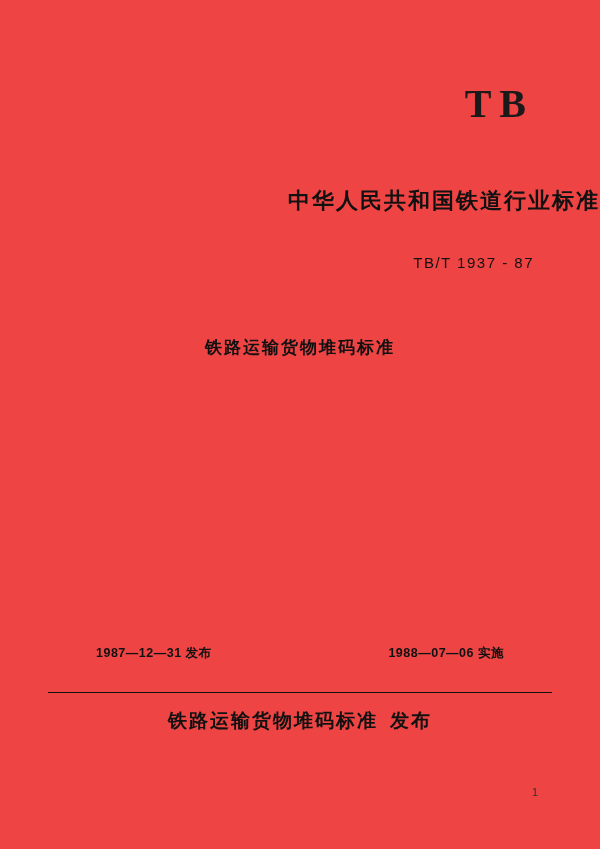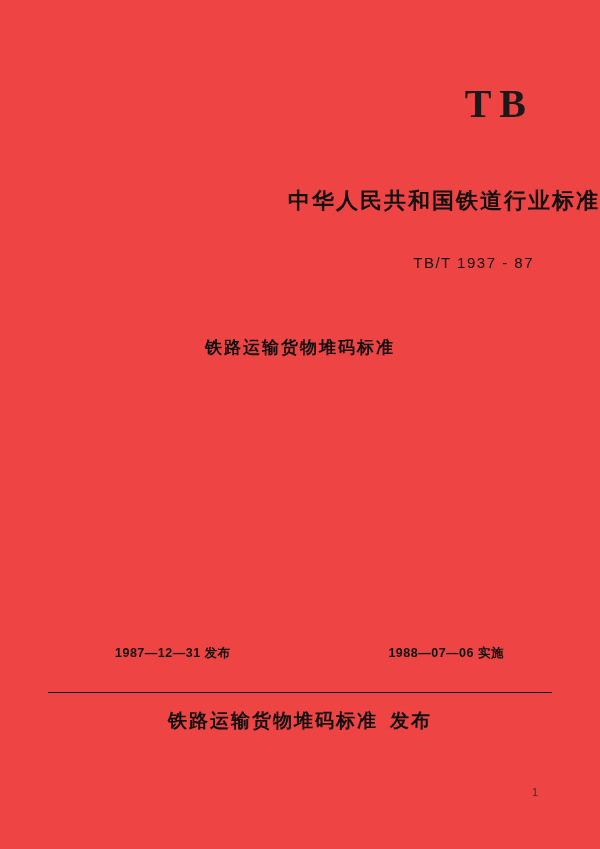--- a/index.html
+++ b/index.html
@@ -75,21 +75,20 @@
     position: absolute;
     top: 645px;
     left: 96px;
     right: 96px;
     display: flex;
     justify-content: space-between;
     font-size: 12.5px;
     font-weight: 700;
     letter-spacing: 0.5px;
     color: #111111;
-    margin-left: 19px;
   }
   .date-item {
     white-space: nowrap;
   }
 
   
   .divider {
     position: absolute;
     top: 692px;
     left: 48px;

